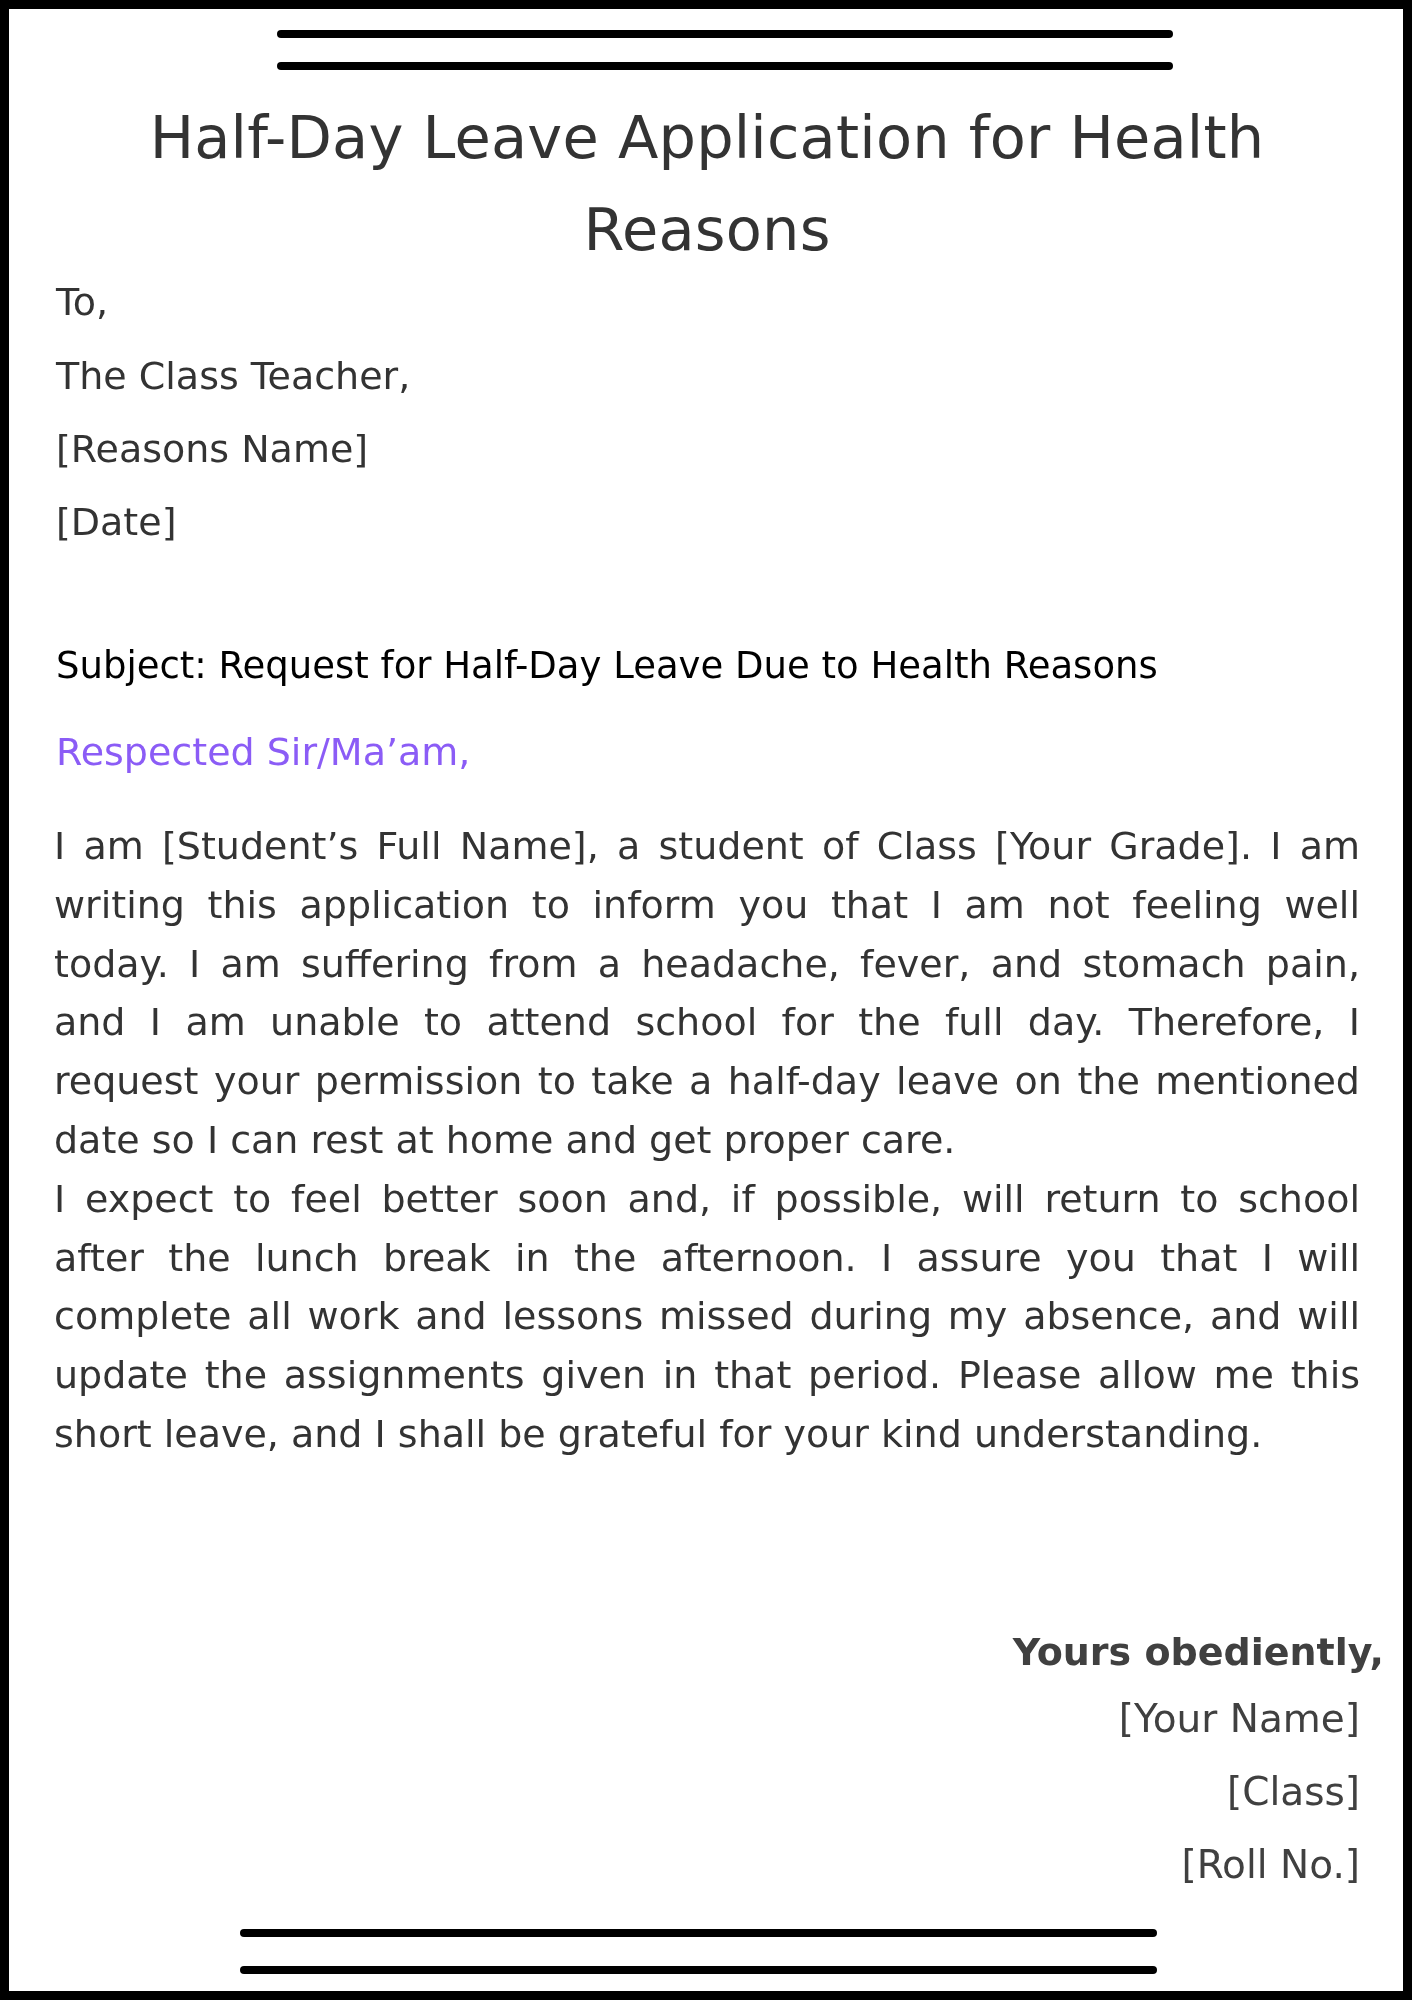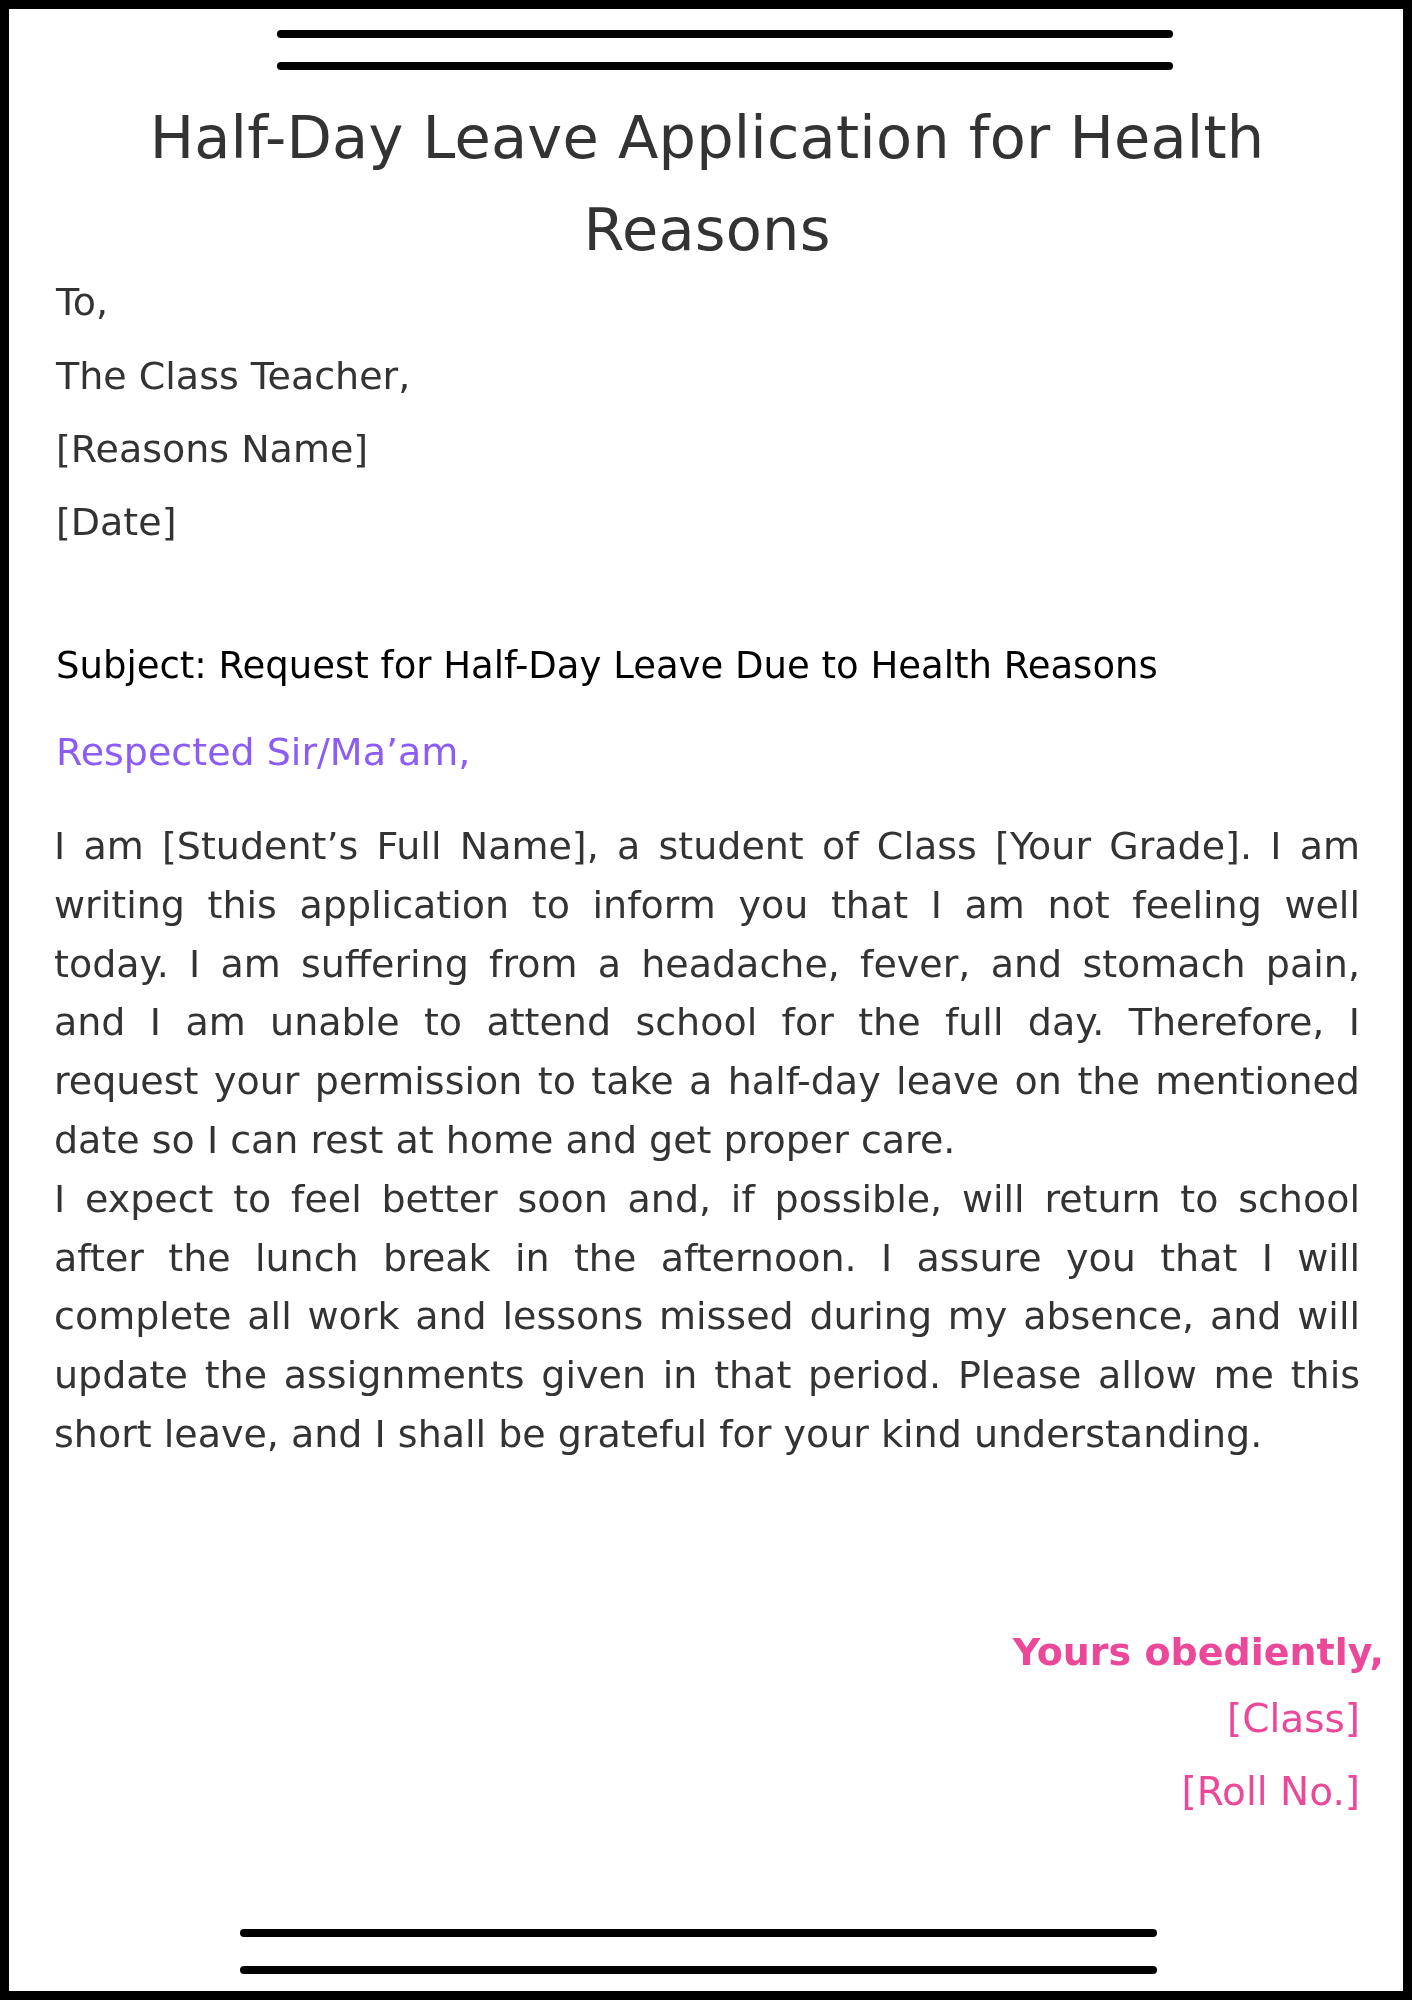--- a/index.html
+++ b/index.html
@@ -84,21 +84,21 @@
       text-align: justify;
       color: #333333;
     }
     .body-text p { margin: 0; }
 
     .closing {
       position: absolute;
       right: 30px;
       top: 1622px;
       text-align: right;
-      color: #ec4899;
+      color: #404040;
     }
     .closing .sign-off {
       font-size: 38px;
       font-weight: bold;
       line-height: 60px;
       white-space: nowrap;
     }
     .closing .ph {
       font-size: 39px;
       line-height: 73px;
@@ -127,18 +127,19 @@
 
 <div class="salutation">Respected Sir/Ma’am,</div>
 
 <div class="body-text">
   <p>I am [Student’s Full Name], a student of Class [Your Grade]. I am writing this application to inform you that I am not feeling well today. I am suffering from a headache, fever, and stomach pain, and I am unable to attend school for the full day. Therefore, I request your permission to take a half-day leave on the mentioned date so I can rest at home and get proper care.</p>
   <p>I expect to feel better soon and, if possible, will return to school after the lunch break in the afternoon. I assure you that I will complete all work and lessons missed during my absence, and will update the assignments given in that period. Please allow me this short leave, and I shall be grateful for your kind understanding.</p>
 </div>
 
 <div class="closing">
   <div class="sign-off">Yours obediently,</div>
+  <div class="ph">[Your Name]</div>
   <div class="ph">[Class]</div>
   <div class="ph">[Roll No.]</div>
 </div>
 
 <div class="rule bot-1"></div>
 <div class="rule bot-2"></div>
 
 </body></html>

